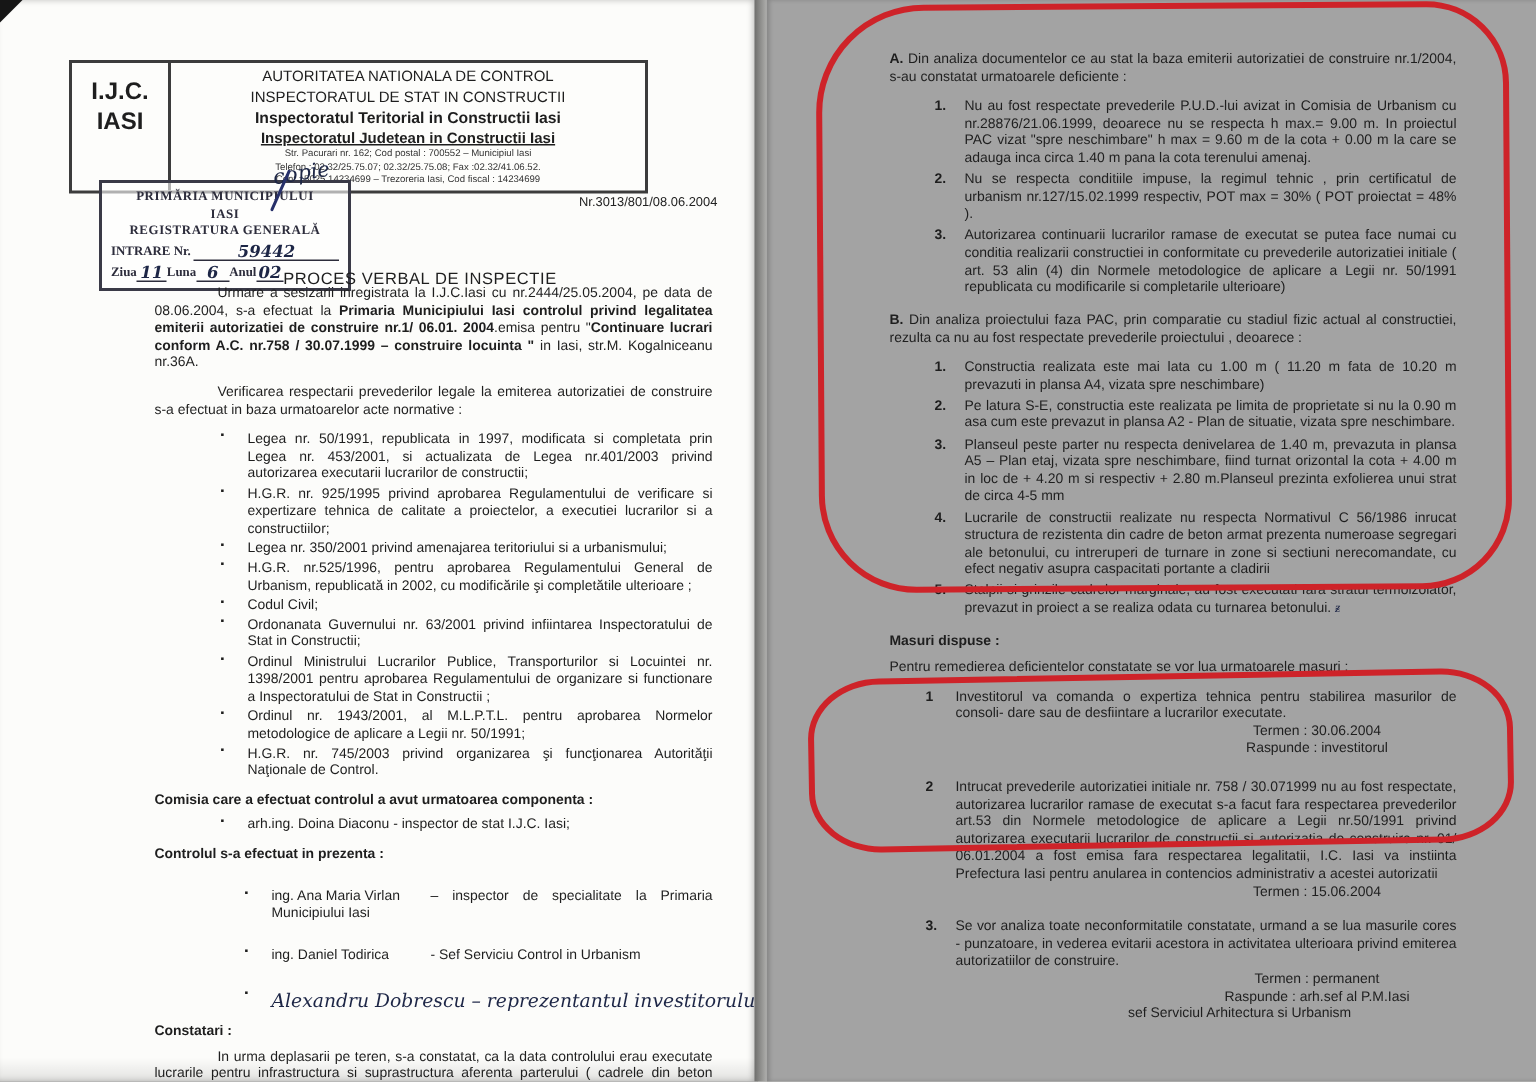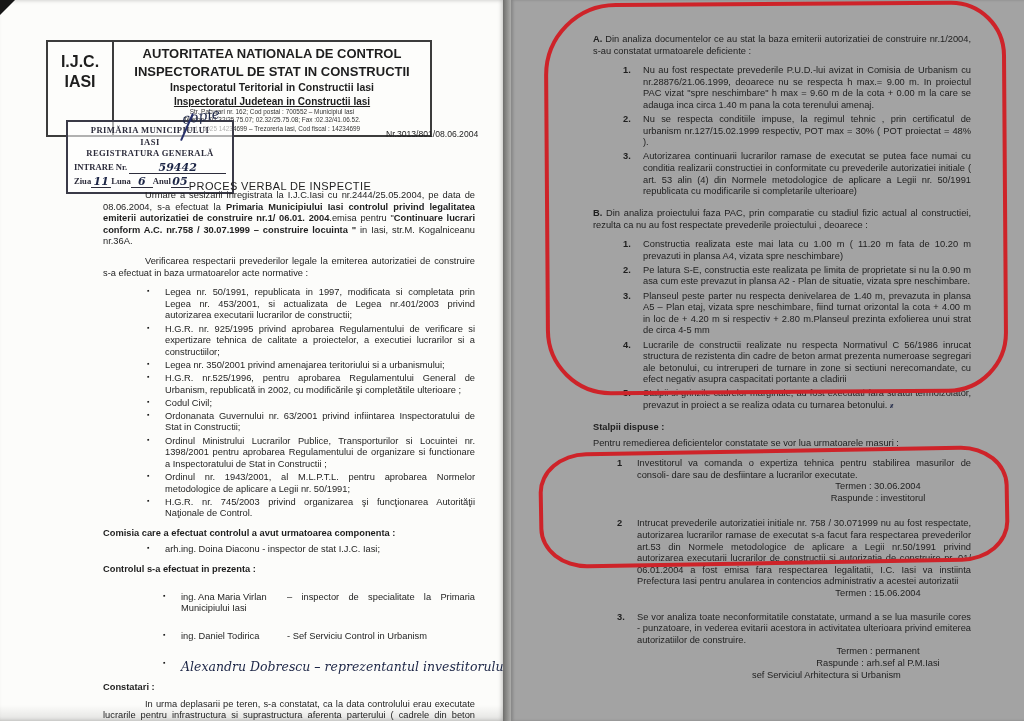--- a/index.html
+++ b/index.html
@@ -16,21 +16,21 @@
         transform:rotate(18deg);border-radius:2px;}
   .bottom-fade{position:absolute;left:0;bottom:0;width:100%;height:16px;
         background:linear-gradient(0deg,rgba(0,0,0,.10),rgba(0,0,0,0));}
 
   
   .letterhead{position:absolute;left:46px;top:40px;width:382px;border:2px solid #3c3c3c;
         display:flex;background:#fdfdfb;}
   .lh-abbr{width:64px;border-right:2px solid #3c3c3c;text-align:center;font-weight:bold;
         font-size:16px;line-height:1.25;padding-top:10px;}
   .lh-right{flex:1;text-align:center;padding:3px 4px 2px;}
-  .lh-org12{font-size:13px;font-weight:bold;line-height:1.4;}
+  .lh-org12{font-size:10px;font-weight:normal;line-height:1.4;}
   .lh-org3{font-size:10.5px;font-weight:bold;line-height:1.25;}
   .lh-org4{font-size:10px;font-weight:bold;text-decoration:underline;line-height:1.3;}
   .lh-addr{font-size:6.4px;line-height:1.35;color:#333;}
 
   
   .stamp{position:absolute;left:28px;top:120px;width:152px;border:2px solid #3a3a47;
         padding:3px 6px 4px;color:#2d2d3c;font-family:"Liberation Serif",serif;
         font-weight:bold;font-size:8.6px;line-height:1.35;background:rgba(255,255,255,.6);margin-left:38px;}
   .stamp .c{text-align:center;letter-spacing:.4px;}
   .stamp-row{display:flex;align-items:flex-end;margin-top:2px;}
@@ -109,21 +109,21 @@
       <div class="stamp-row">
         <span>INTRARE Nr.</span>&nbsp;
         <span class="u hw" style="flex:1">59442</span>
       </div>
       <div class="stamp-row">
         <span>Ziua</span>
         <span class="u hw" style="width:20px">11</span>
         <span>Luna</span>
         <span class="u hw" style="width:22px">6</span>
         <span>Anul</span>
-        <span class="u hw" style="width:18px">05</span>
+        <span class="u hw" style="width:18px">02</span>
       </div>
     </div>
 
     <div class="copie hw">copie</div>
     <div class="copie-slash"></div>
     <div class="doc-number">Nr.3013/801/08.06.2004</div>
     <div class="doc-title">PROCES VERBAL DE INSPECTIE</div>
 
     <div class="bodytext">
       <p class="para ind"><span>Urmare a sesizarii inregistrata la I.J.C.Iasi cu nr.2444/25.05.2004, pe data de 08.06.2004, s-a efectuat la </span><b>Primaria Municipiului Iasi controlul privind legalitatea emiterii autorizatiei de construire nr.1/ 06.01. 2004</b><span>.emisa pentru "</span><b>Continuare lucrari conform A.C. nr.758 / 30.07.1999 – construire locuinta "</b><span> in Iasi, str.M. Kogalniceanu nr.36A.</span></p>
@@ -176,21 +176,21 @@
       <p class="para"><span class="sec-label">B.</span> <span>Din analiza proiectului faza PAC, prin comparatie cu stadiul fizic actual al constructiei, rezulta ca nu au fost respectate prevederile proiectului , deoarece :</span></p>
 
       <div class="nlist">
         <div class="nitem"><span class="num">1.</span><span>Constructia realizata este mai lata cu 1.00 m ( 11.20 m fata de 10.20 m prevazuti in plansa A4, vizata spre neschimbare)</span></div>
         <div class="nitem"><span class="num">2.</span><span>Pe latura S-E, constructia este realizata pe limita de proprietate si nu la 0.90 m asa cum este prevazut in plansa A2 - Plan de situatie, vizata spre neschimbare.</span></div>
         <div class="nitem"><span class="num">3.</span><span>Planseul peste parter nu respecta denivelarea de 1.40 m, prevazuta in plansa A5 – Plan etaj, vizata spre neschimbare, fiind turnat orizontal la cota + 4.00 m in loc de + 4.20 m si respectiv + 2.80 m.Planseul prezinta exfolierea unui strat de circa 4-5 mm</span></div>
         <div class="nitem"><span class="num">4.</span><span>Lucrarile de constructii realizate nu respecta Normativul C 56/1986 inrucat structura de rezistenta din cadre de beton armat prezenta numeroase segregari ale betonului, cu intreruperi de turnare in zone si sectiuni nerecomandate, cu efect negativ asupra caspacitati portante a cladirii</span></div>
         <div class="nitem"><span class="num">5.</span><span>Stalpii si grinzile cadrelor marginale, au fost executati fara stratul termoizolator, prevazut in proiect a se realiza odata cu turnarea betonului. </span><span class="hw pen-mark">ᵶ</span></div>
       </div>
 
-      <p class="para heading">Stalpii dispuse :</p>
+      <p class="para heading">Masuri dispuse :</p>
       <p class="para">Pentru remedierea deficientelor constatate se vor lua urmatoarele masuri :</p>
 
       <div class="m-item">
         <span class="num">1</span>
         <span>Investitorul va comanda o expertiza tehnica pentru stabilirea masurilor de consoli- dare sau de desfiintare a lucrarilor executate.</span>
         <div class="m-line">Termen : 30.06.2004</div>
         <div class="m-line">Raspunde : investitorul</div>
       </div>
 
       <div class="m-item" style="margin-top:14px">

